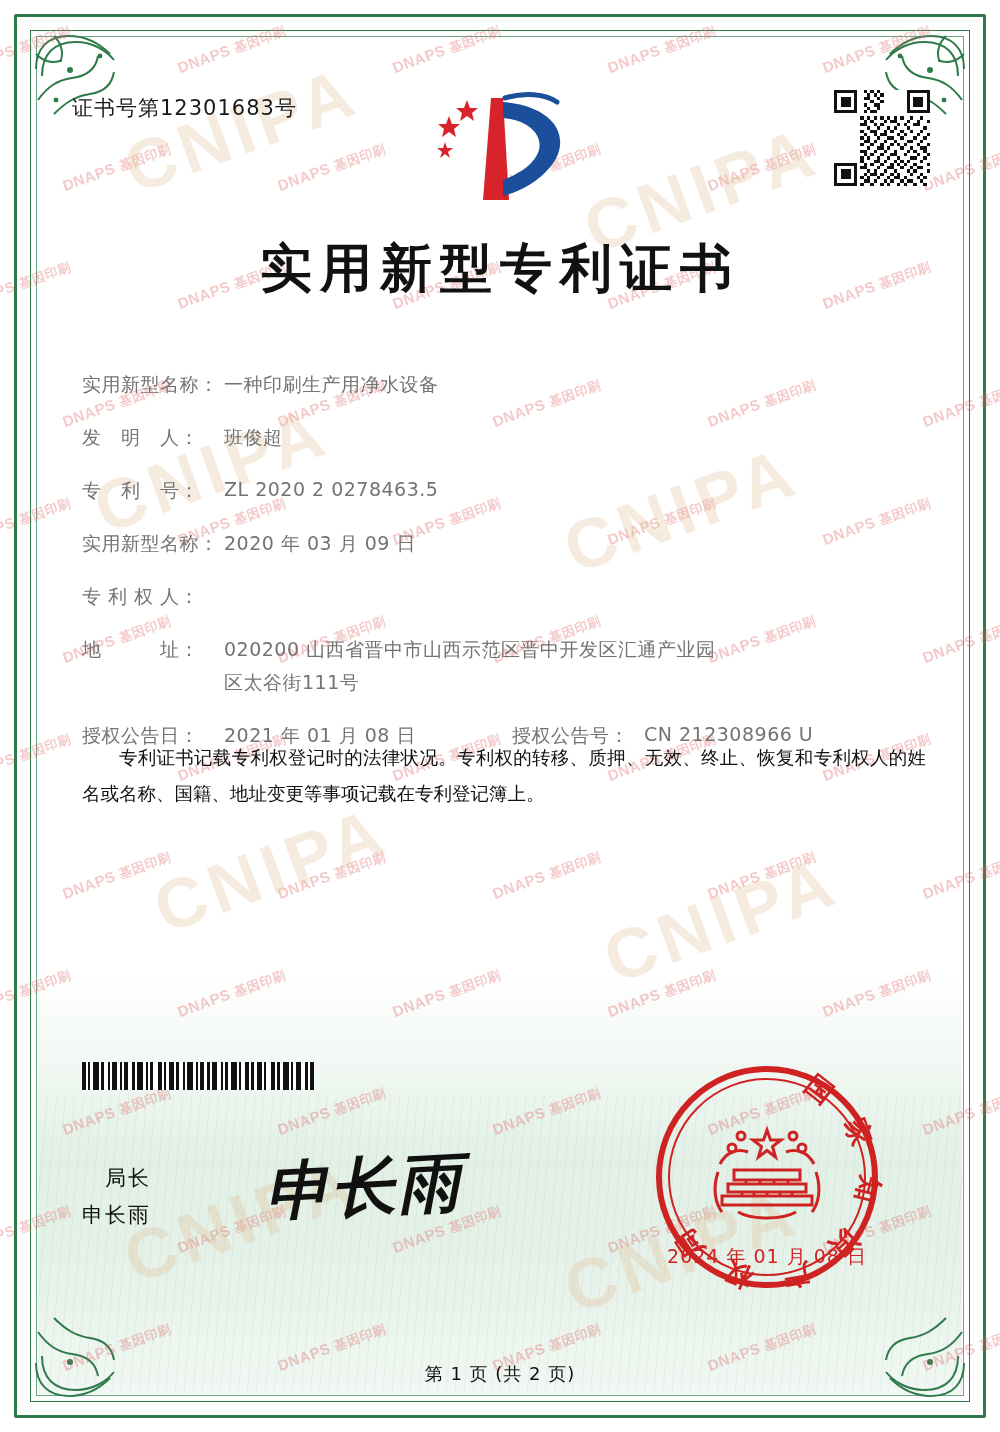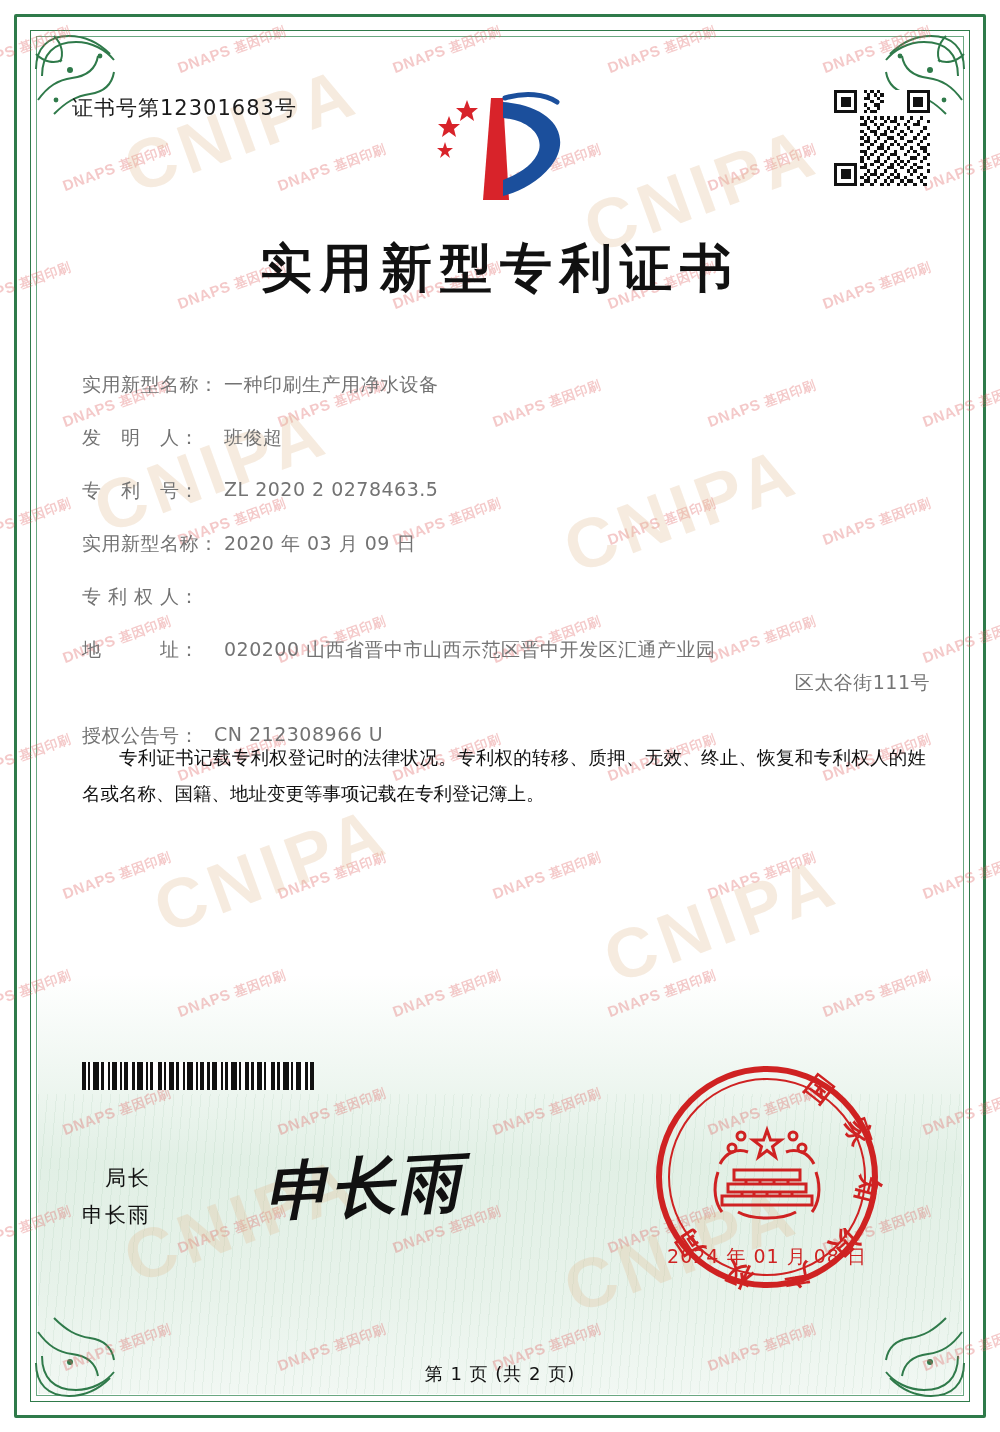--- a/index.html
+++ b/index.html
@@ -165,21 +165,20 @@
     flex: 0 0 142px;
     letter-spacing: 0.5px;
   }
   .value {
     flex: 1;
     letter-spacing: 0.5px;
   }
   .value .line2 {
     display: block;
     margin-top: 7px;
-    text-align: right;
   }
 
   .row-split { display: flex; align-items: flex-start; margin-bottom: 22px; }
   .split-left { flex: 0 0 430px; display: flex; }
   .split-right { flex: 1; display: flex; justify-content: flex-end; }
   .split-right .label { width: 132px; flex: 0 0 132px; }
 
   .paras {
     position: absolute;
     top: 688px;
@@ -576,20 +575,24 @@
 
       <div class="row">
         <div class="label">地　　　址：</div>
         <div class="value">
           <span>020200 山西省晋中市山西示范区晋中开发区汇通产业园</span>
           <span class="line2">区太谷街111号</span>
         </div>
       </div>
 
       <div class="row-split">
+        <div class="split-left">
+          <div class="label">授权公告日：</div>
+          <div class="value">2021 年 01 月 08 日</div>
+        </div>
         <div class="split-right">
           <div class="label">授权公告号：</div>
           <div class="value mono">CN 212308966 U</div>
         </div>
       </div>
 
     </div>
 
     <div class="paras">
       <p>专利证书记载专利权登记时的法律状况。专利权的转移、质押、无效、终止、恢复和专利权人的姓名或名称、国籍、地址变更等事项记载在专利登记簿上。</p>

